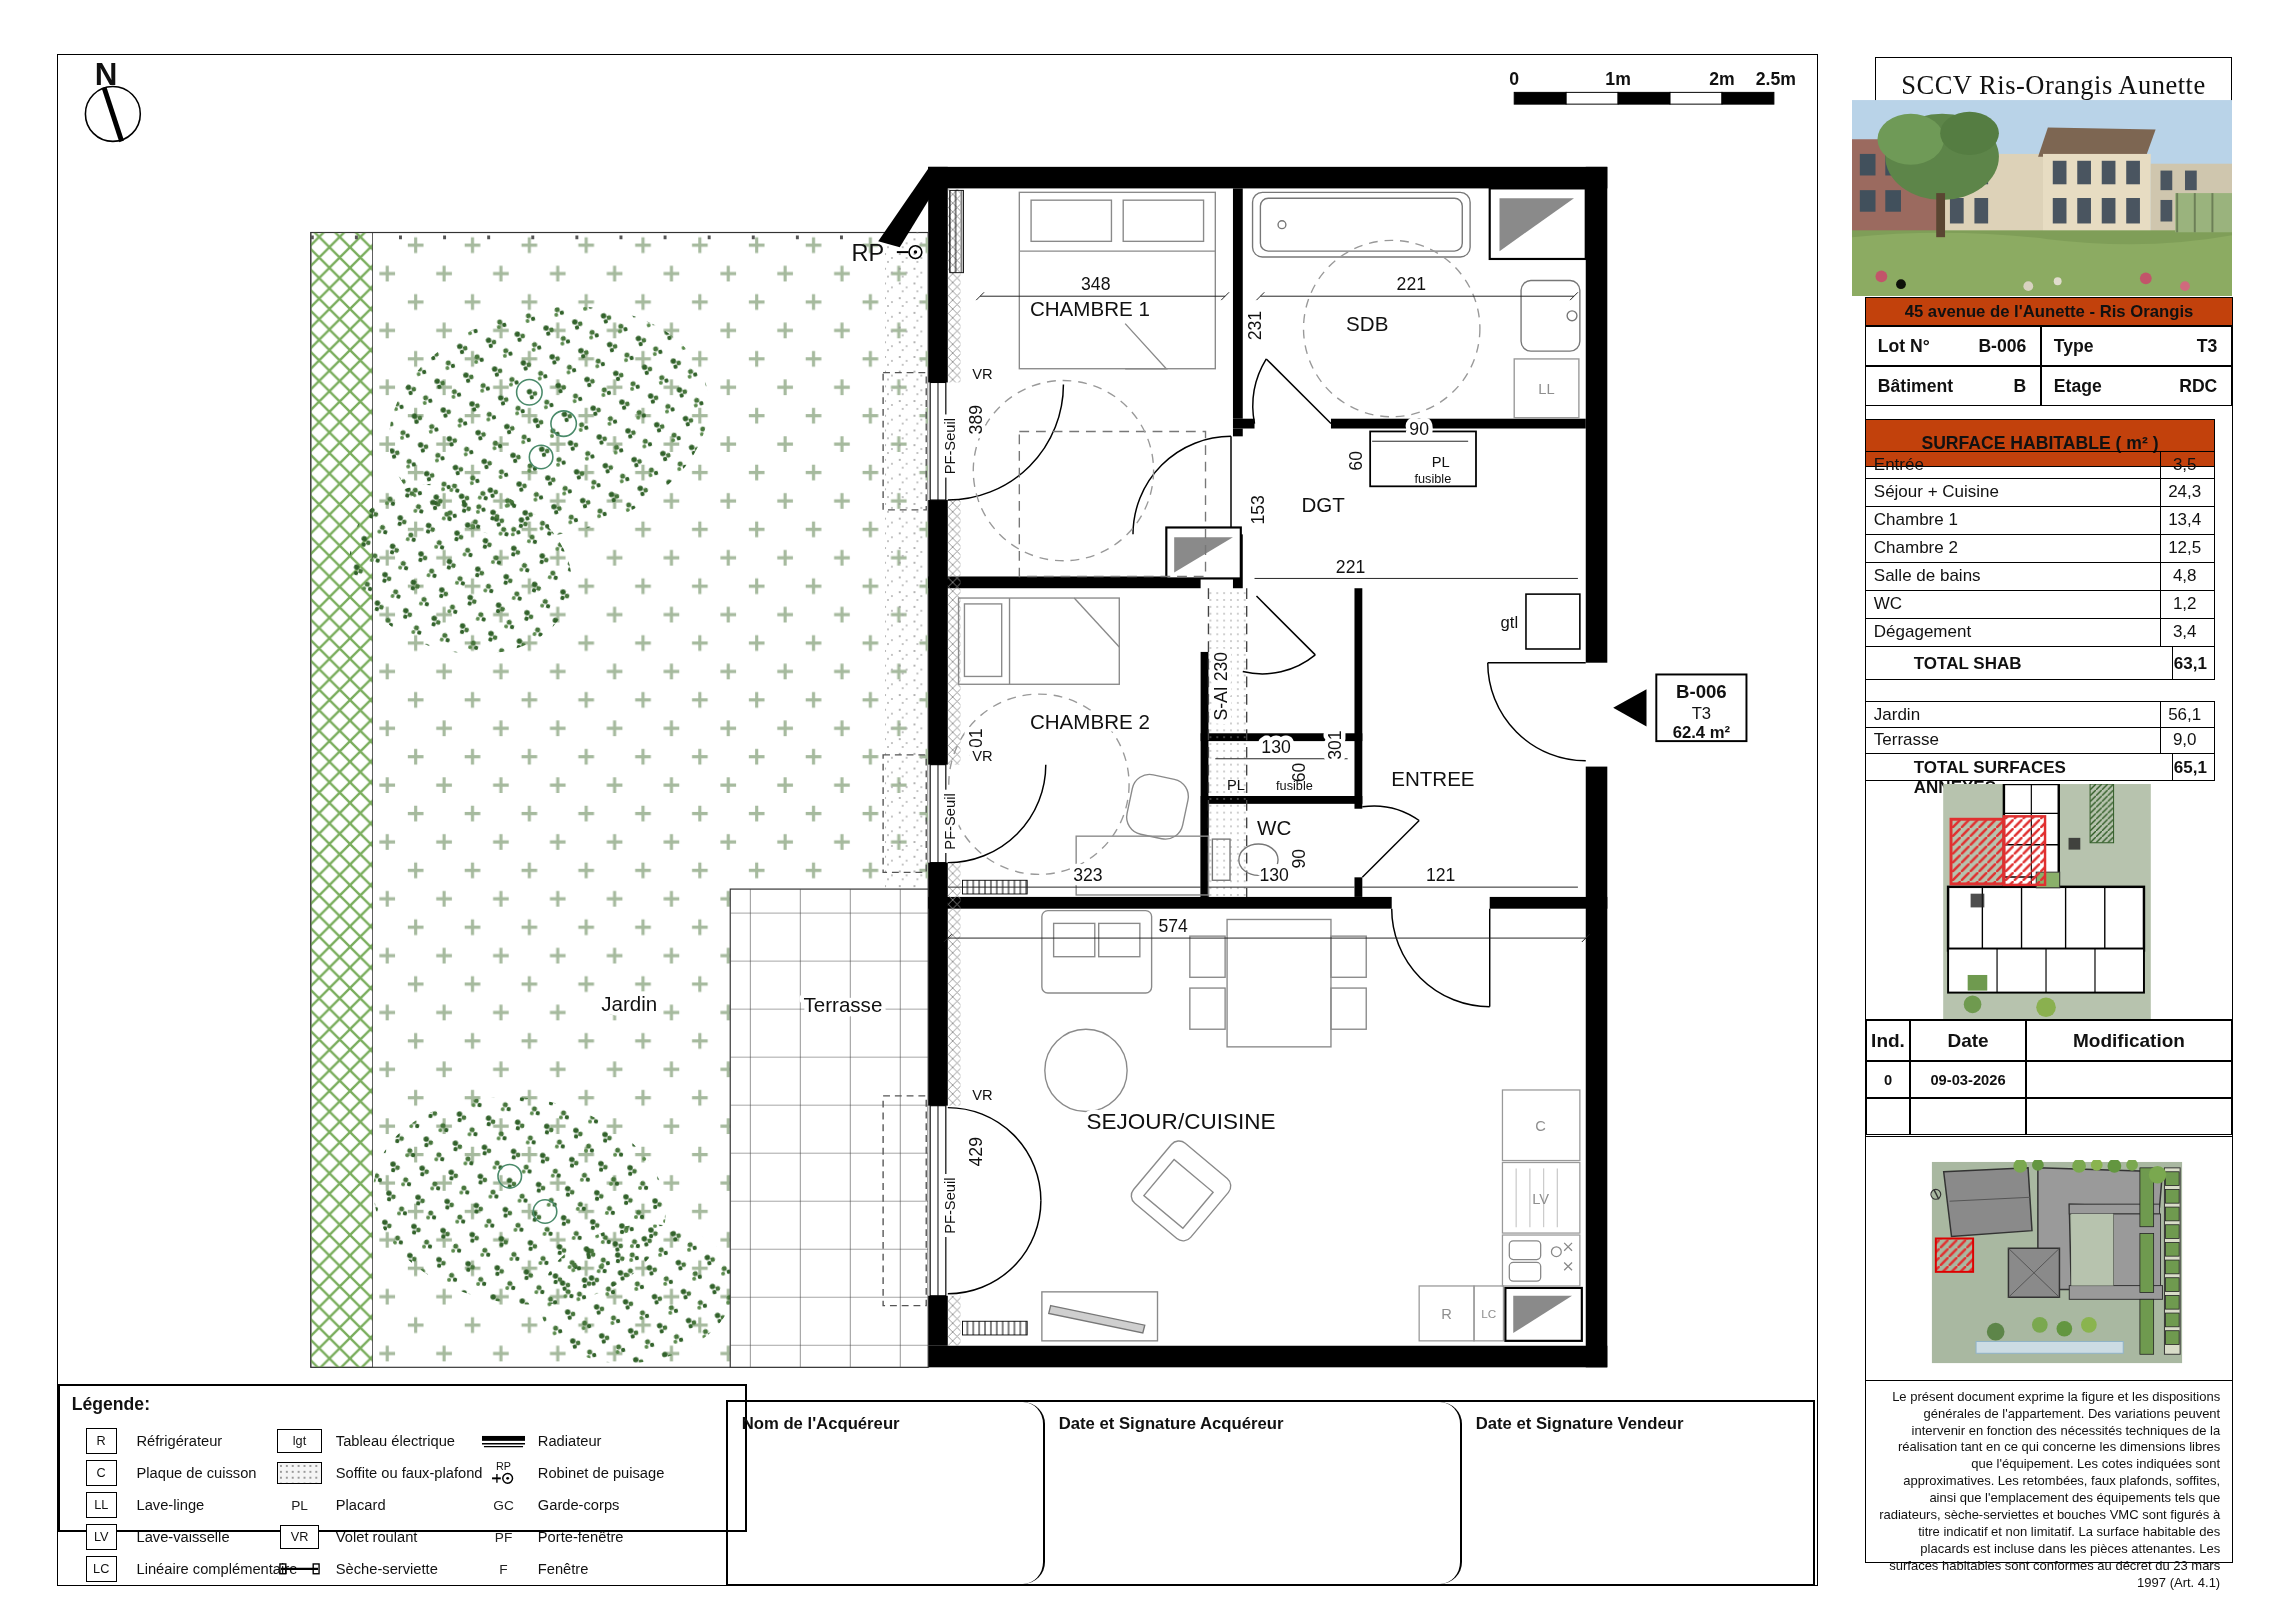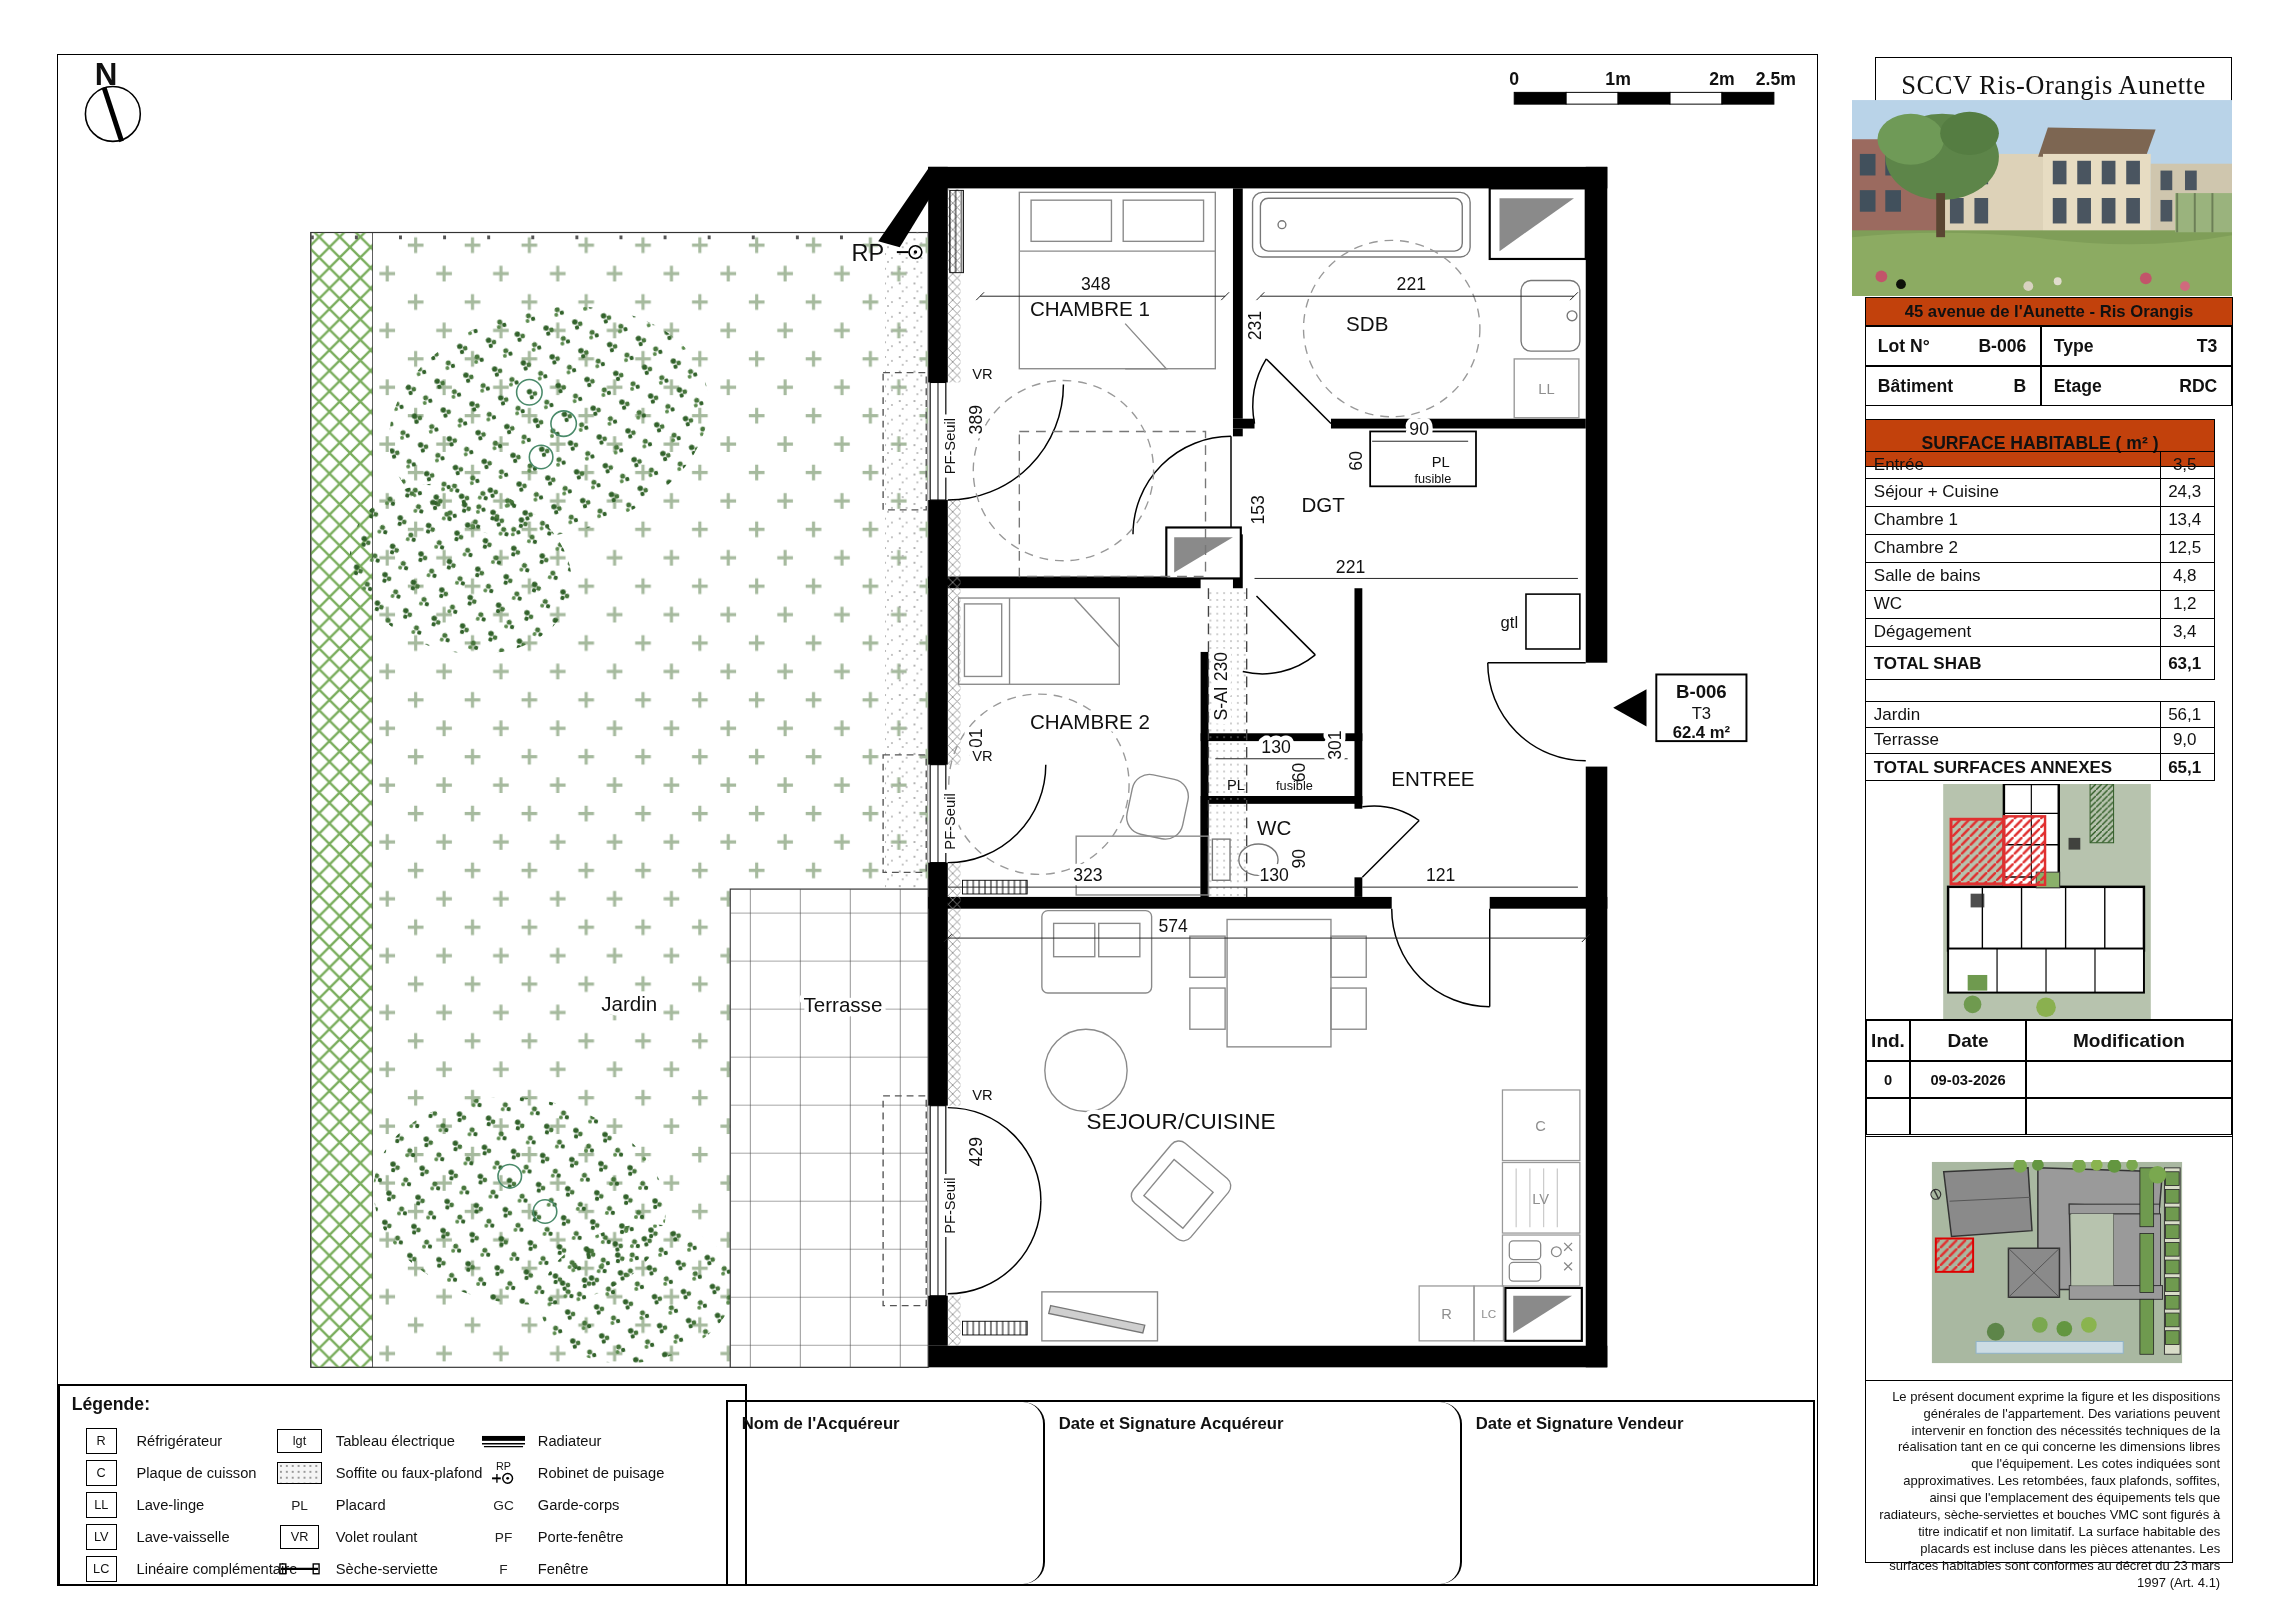--- a/index.html
+++ b/index.html
@@ -16,32 +16,32 @@
   #address-box { left:1865px; top:297px; width:368px; height:29px; display:flex; align-items:center; justify-content:center; font-weight:bold; font-size:16.7px; }
   #lot-table { left:1865px; top:326px; width:368px; height:80px; display:grid; grid-template-columns:176px 191px; grid-template-rows:40px 40px; }
   #lot-table > div { border:1px solid #000; display:flex; align-items:center; justify-content:space-between; padding:0 13.7px 0 11.8px; font-weight:bold; font-size:17.6px; }
   #shab-header { left:1865px; top:419px; width:350px; height:48px; display:flex; align-items:center; justify-content:center; font-weight:bold; font-size:17.6px; }
   .stable { left:1865px; width:350px; }
   .srow { display:flex; border:1.4px solid #000; border-top:none; height:28px; font-size:17px; }
   .srow:first-child { border-top:1.4px solid #000; }
   .srow .lbl { width:296px; padding:2.9px 0 0 7.8px; }
   .srow .val { width:54px; border-left:1.4px solid #000; text-align:center; padding:2.9px 5.9px 0 0; }
   .srow.total { height:33px; font-weight:bold; }
-  .srow.total .lbl, .srow.total .val { padding-top:6.9px; }
+  .srow.total .lbl, .srow.total .val { padding-top:6.9px;margin-left:40px; }
   #key-plan { left:1943px; top:784px; width:208px; height:237px; }
   #rev-table { left:1865px; top:1019px; width:368px; height:118px; border:1.8px solid #000; }
   #rev-table .rrow { display:flex; }
   #rev-table .c1 { width:44px; } #rev-table .c2 { width:116px; } #rev-table .c3 { flex:1; }
   #rev-table .hd { height:41px; font-weight:bold; font-size:19px; }
   #rev-table .rrow > div { border:1px solid #000; display:flex; align-items:center; justify-content:center; }
   #rev-table .dr { height:37px; font-weight:bold; font-size:14.7px; }
   #site-plan { left:1922px; top:1160px; width:270px; height:208px; }
   #disclaimer { left:1865px; top:1380px; width:368px; height:183px; border:1.8px solid #000; padding:7.8px 11.8px; font-size:13px; line-height:1.3; text-align:right; }
   
-  #legend { left:58px; top:1384px; width:689px; height:202px; border:2px solid #000; background:#fff; }
+  #legend { left:58px; top:1384px; width:689px; height:148px; border:2px solid #000; background:#fff; }
   #legend-title { position:absolute; left:11.8px; top:7.8px; font-weight:bold; font-size:17.6px; }
   .lcol { position:absolute; top:39px; }
   .lrow { display:flex; align-items:center; height:32px; }
   .sym { display:flex; align-items:center; justify-content:center; }
   #lcol1 { left:13.7px; } #lcol1 .sym { width:55px; }
   #lcol2 { left:211px; } #lcol2 .sym { width:57px; }
   #lcol3 { left:417px; } #lcol3 .sym { width:53px; }
   .lbox { border:1.6px solid #000; font-size:12.7px; display:flex; align-items:center; justify-content:center; background:#fff; }
   .lbox.sq { width:31px; height:25.5px; }
   .lbox.w { width:45px; height:24.5px; }

